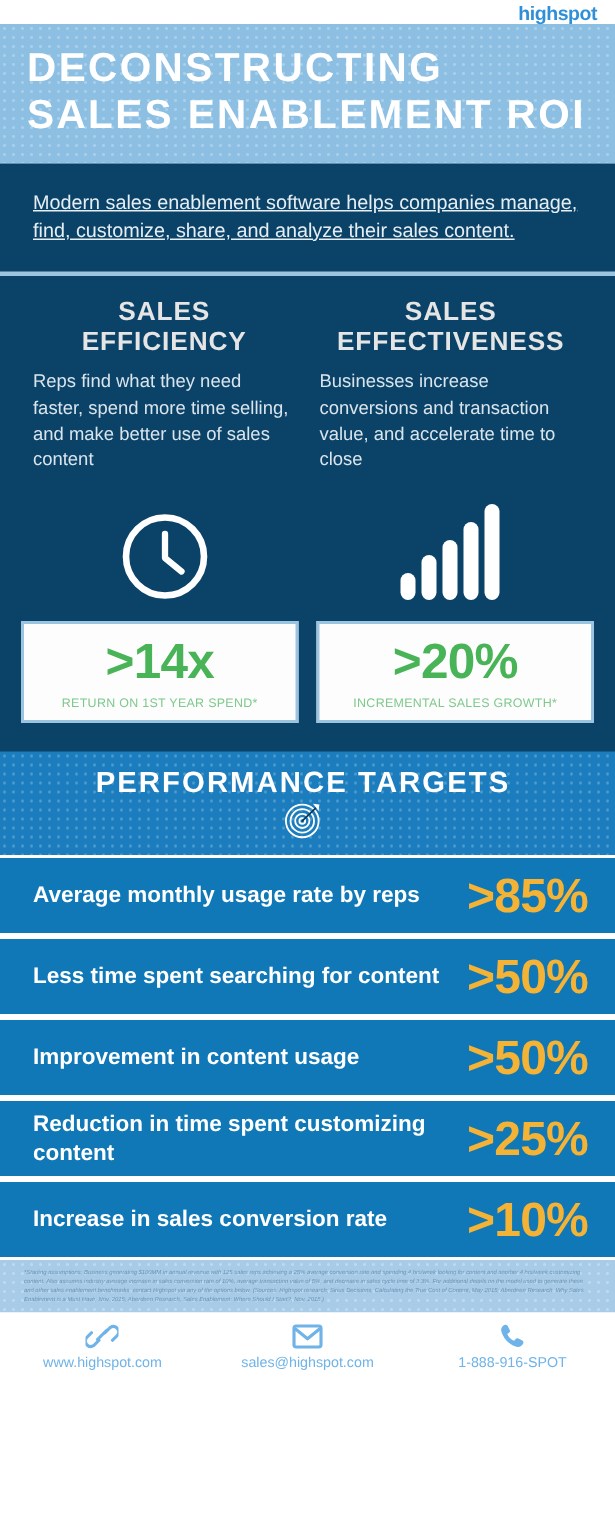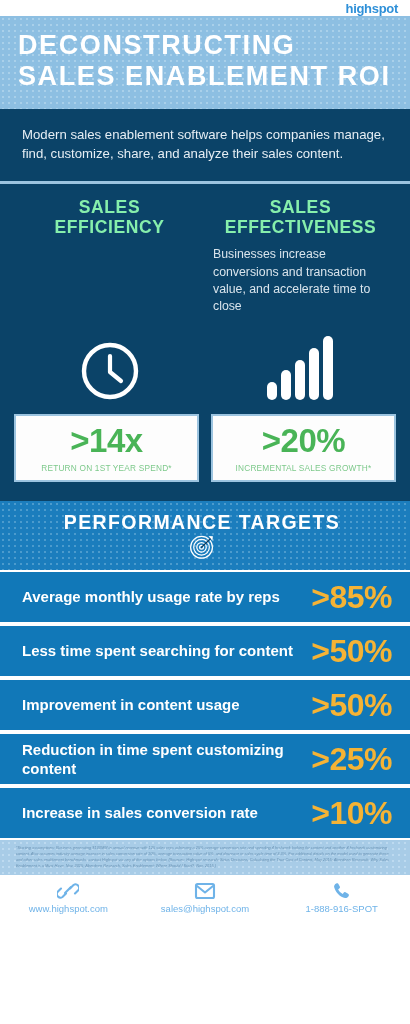--- a/index.html
+++ b/index.html
@@ -45,29 +45,29 @@
   .hero h1 {
     color:#ffffff; font-size:27px; font-weight:bold;
     letter-spacing:1.6px; line-height:1.16; text-transform:uppercase;
   }
 
   
   .intro {
     background:#0b4368; padding:16px 22px 18px 22px;
     border-bottom:3px solid #9cc4e0;
   }
-  .intro p { color:#e6eef4; font-size:13.2px; line-height:1.45; }
+  .intro p { color:#e6eef4; font-size:13.2px; line-height:1.45;text-decoration:underline; }
 
   
   .cols {
     background:#0b4368; display:flex; padding:14px 14px 0 14px;
   }
   .col { width:50%; padding:0 8px; }
   .col h2 {
-    color:#86efac; font-size:17.5px; font-weight:bold;
+    color:#e5e5e5; font-size:17.5px; font-weight:bold;
     text-align:center; line-height:1.12; letter-spacing:0.6px;
     text-transform:uppercase; margin-bottom:9px;
   }
   .col p { color:#d9e4ec; font-size:12.3px; line-height:1.42; }
 
   
   .iconrow {
     background:#0b4368; display:flex; padding:14px 14px 6px 14px;
   }
   .iconcell { width:50%; display:flex; justify-content:center; align-items:flex-end; height:72px; }
@@ -143,20 +143,21 @@
   <h1>DECONSTRUCTING SALES ENABLEMENT ROI</h1>
 </div>
 
 <div class="intro">
   <p>Modern sales enablement software helps companies manage, find, customize, share, and analyze their sales content.</p>
 </div>
 
 <div class="cols">
   <div class="col">
     <h2>SALES EFFICIENCY</h2>
+    <p>Reps find what they need faster, spend more time selling, and make better use of sales content</p>
   </div>
   <div class="col">
     <h2>SALES EFFECTIVENESS</h2>
     <p>Businesses increase conversions and transaction value, and accelerate time to close</p>
   </div>
 </div>
 
 <div class="iconrow">
   <div class="iconcell">
     <svg width="62" height="62" viewBox="0 0 62 62">

